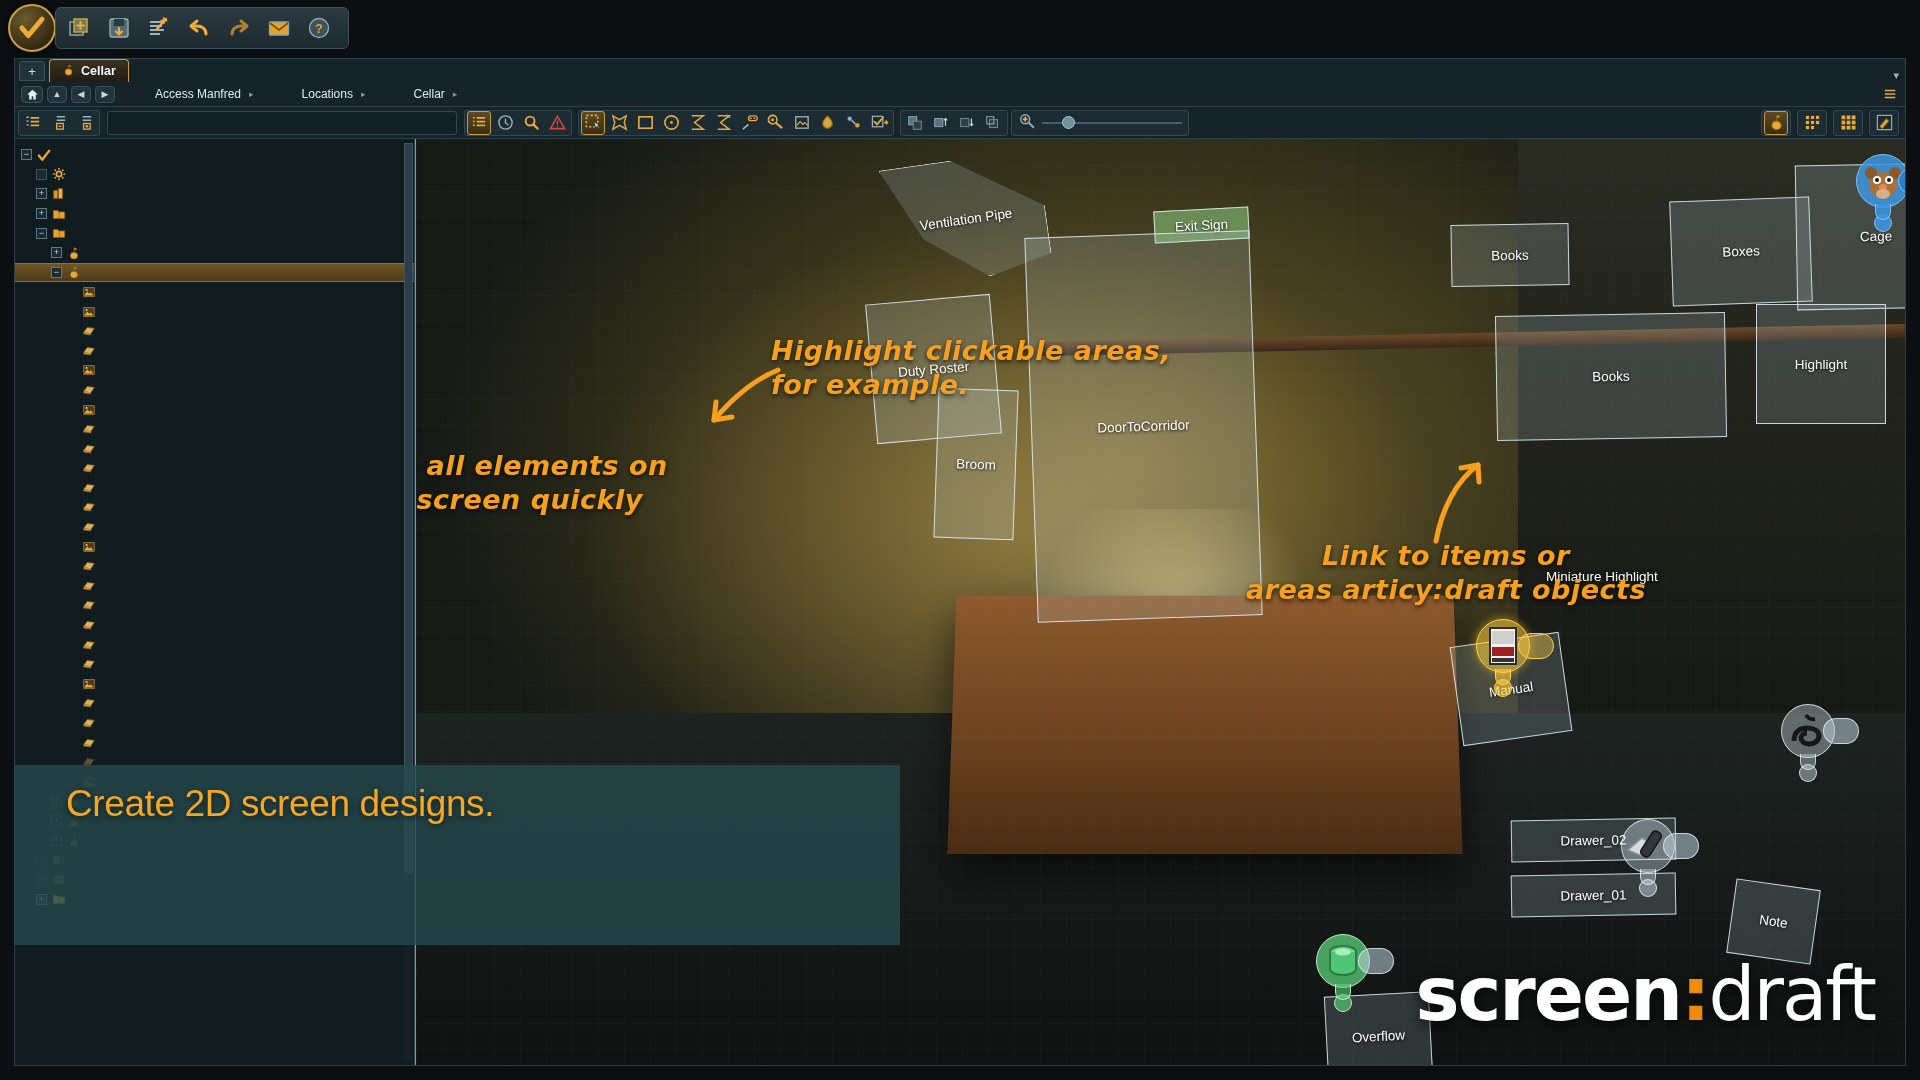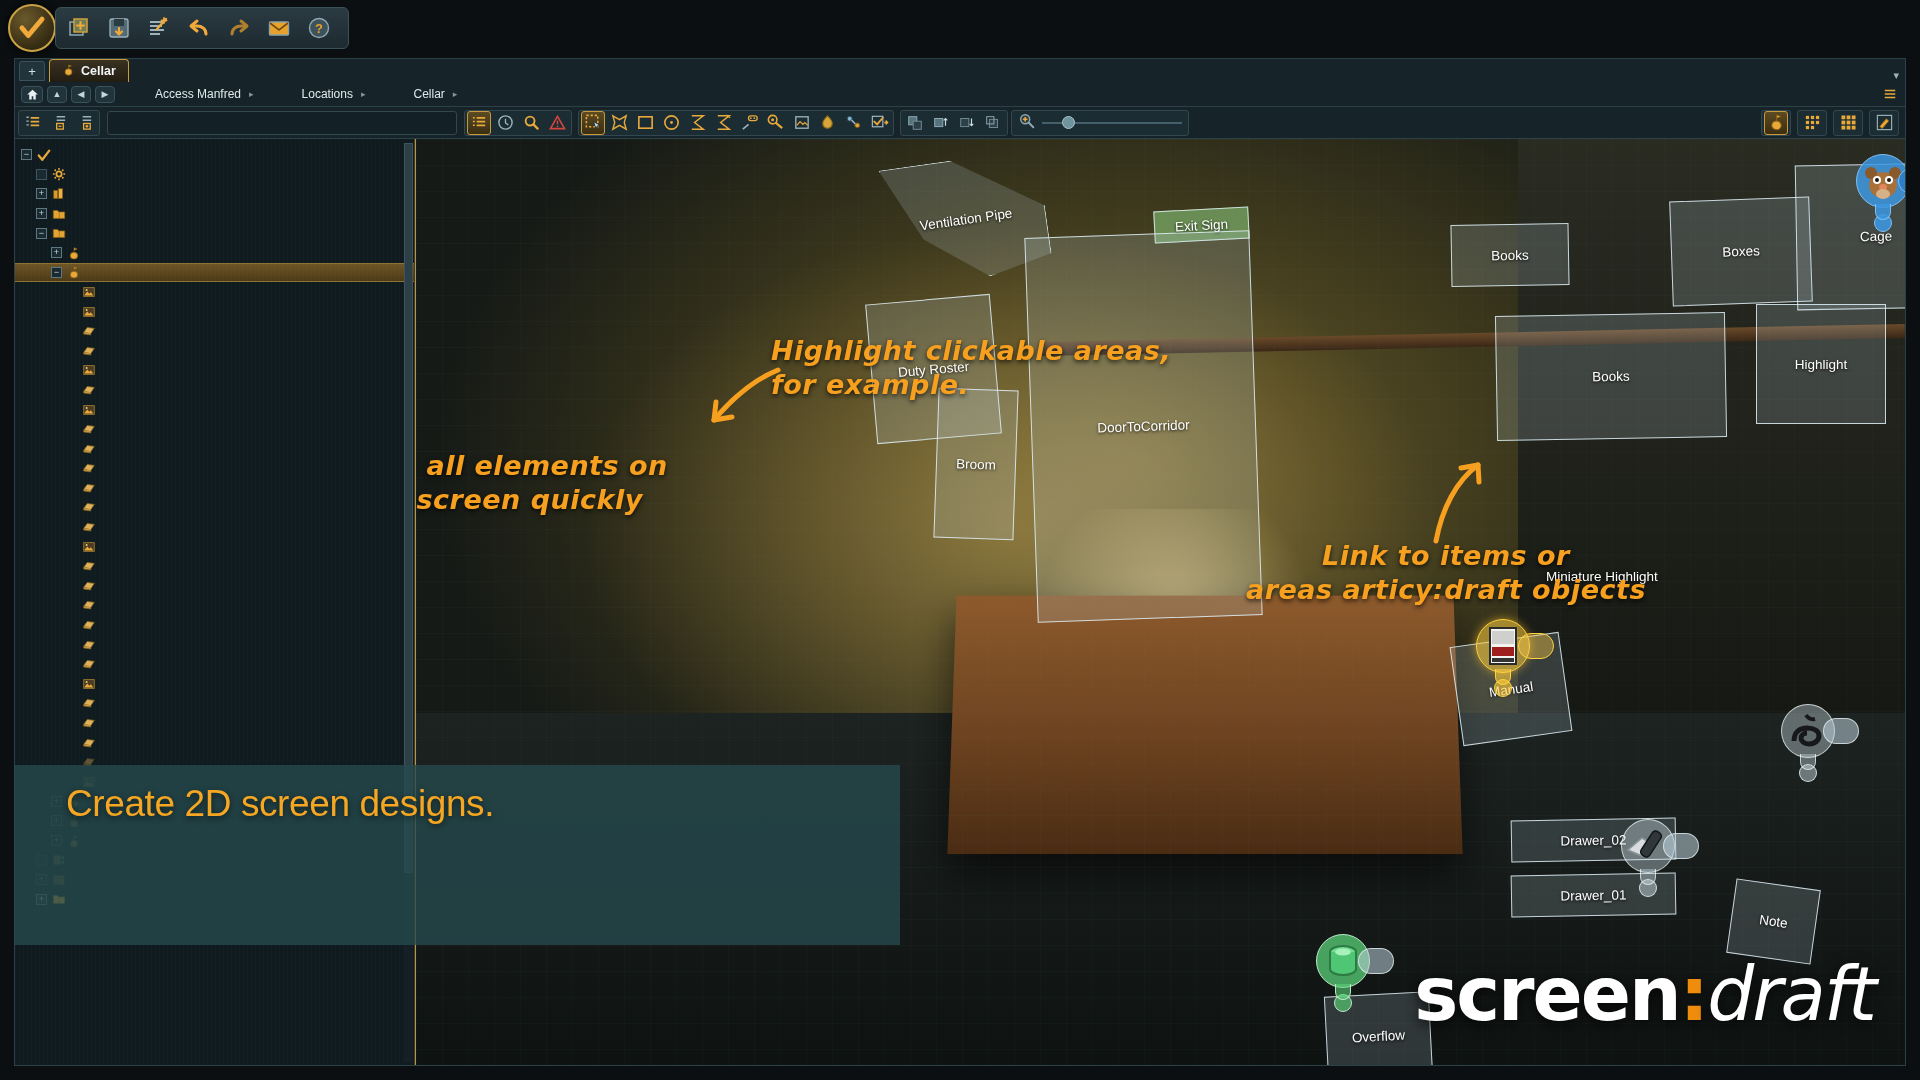--- a/index.html
+++ b/index.html
@@ -282,21 +282,21 @@
 
   
   #wordmark{
     position:absolute;right:30px;bottom:28px;
     font-size:74px;font-weight:bold;letter-spacing:-2px;color:#fff;
     text-shadow:0 3px 14px rgba(0,0,0,.85);
     font-family:"DejaVu Sans", sans-serif;
     pointer-events:none;
   }
   #wordmark .colon{color:#f08c0c;}
-  #wordmark .draft{font-weight:normal;font-style:italic;}
+  #wordmark .draft{font-weight:normal;}
 </style>
 </head>
 <body>
 
 <div id="app-toolbar">
   <div class="logo-orb">
     <svg width="30" height="30" viewBox="0 0 24 24">
         <path d="M4 12l5 6L20 5" stroke="#f0a93a" stroke-width="4" fill="none" stroke-linecap="round" stroke-linejoin="round"></path>
       </svg>
   </div>

